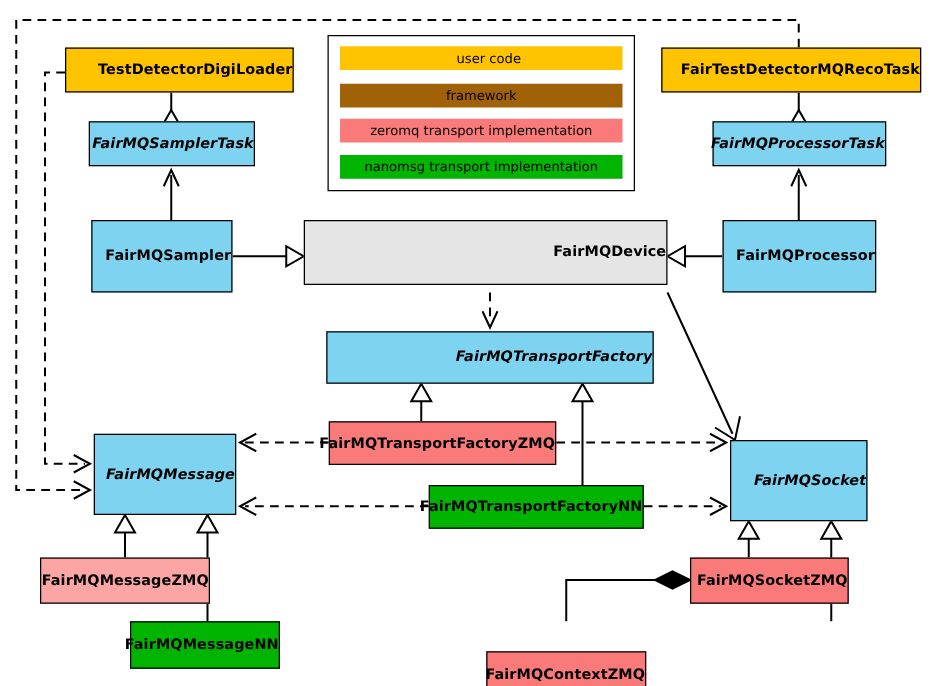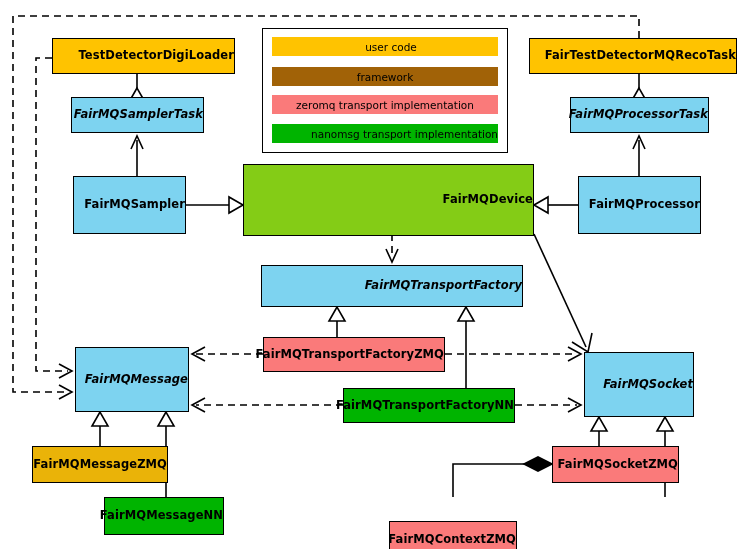--- a/index.html
+++ b/index.html
@@ -150,21 +150,21 @@
 
   <div class="legend-bar" style="left:272px; top:37px; width:226px; height:19px; background:#FFC300;padding-left:12px;">
     <span>user code</span>
   </div>
   <div class="legend-bar" style="left:272px; top:67px; width:226px; height:19px; background:#a16207;">
     <span>framework</span>
   </div>
   <div class="legend-bar" style="left:272px; top:95px; width:226px; height:19px; background:#FA7A7A;">
     <span>zeromq transport implementation</span>
   </div>
-  <div class="legend-bar" style="left:272px; top:124px; width:226px; height:19px; background:#00B400;justify-content:flex-end;">
+  <div class="legend-bar" style="left:272px; top:124px; width:226px; height:19px; background:#00B400;">
     <span>nanomsg transport implementation</span>
   </div>
 
   <div class="node-box" style="left:52px; top:38px; width:183px; height:36px; background:#FFC300;">
     <span>TestDetectorDigiLoader</span>
   </div>
 
   <div class="node-box" style="left:529px; top:38px; width:208px; height:36px; background:#FFC300;">
     <span>FairTestDetectorMQRecoTask</span>
   </div>
@@ -174,21 +174,21 @@
   </div>
 
   <div class="node-box abstract" style="left:570px; top:97px; width:139px; height:36px; background:#7DD3F0;">
     <span>FairMQProcessorTask</span>
   </div>
 
   <div class="node-box" style="left:73px; top:176px; width:113px; height:58px; background:#7DD3F0;">
     <span>FairMQSampler</span>
   </div>
 
-  <div class="node-box" style="left:243px; top:164px; width:291px; height:72px; background:#84cc16;">
+  <div class="node-box" style="left:243px; top:176px; width:291px; height:52px; background:#e5e5e5;">
     <span>FairMQDevice</span>
   </div>
 
   <div class="node-box" style="left:578px; top:176px; width:123px; height:58px; background:#7DD3F0;">
     <span>FairMQProcessor</span>
   </div>
 
   <div class="node-box abstract" style="left:261px; top:265px; width:262px; height:42px; background:#7DD3F0;">
     <span>FairMQTransportFactory</span>
   </div>
@@ -202,21 +202,21 @@
   </div>
 
   <div class="node-box abstract" style="left:75px; top:347px; width:114px; height:65px; background:#7DD3F0;">
     <span>FairMQMessage</span>
   </div>
 
   <div class="node-box abstract" style="left:584px; top:352px; width:110px; height:65px; background:#7DD3F0;">
     <span>FairMQSocket</span>
   </div>
 
-  <div class="node-box" style="left:32px; top:446px; width:136px; height:37px; background:#eab308;">
+  <div class="node-box" style="left:32px; top:446px; width:136px; height:37px; background:#fca5a5;">
     <span>FairMQMessageZMQ</span>
   </div>
 
   <div class="node-box" style="left:104px; top:497px; width:120px; height:38px; background:#00B400;">
     <span>FairMQMessageNN</span>
   </div>
 
   <div class="node-box" style="left:552px; top:446px; width:127px; height:37px; background:#FA7A7A;">
     <span>FairMQSocketZMQ</span>
   </div>

